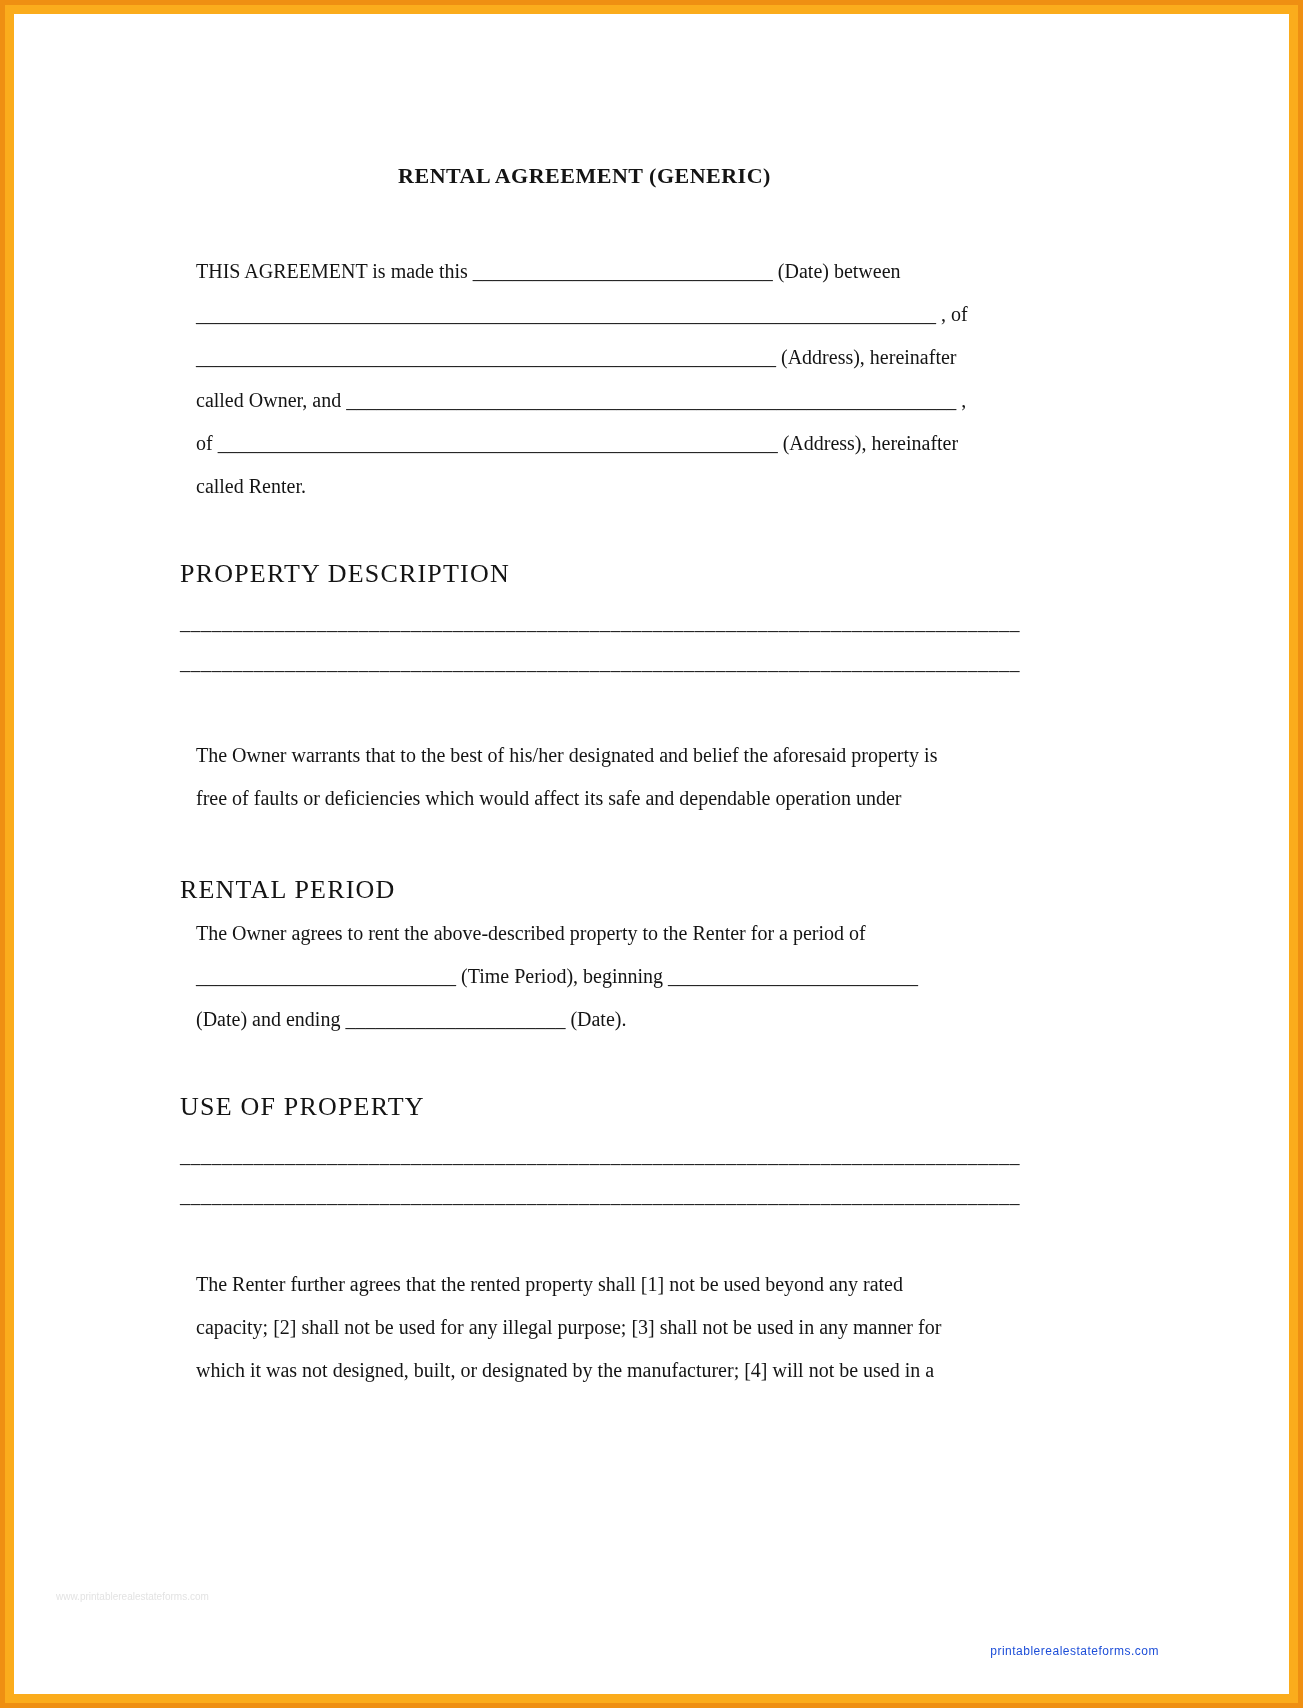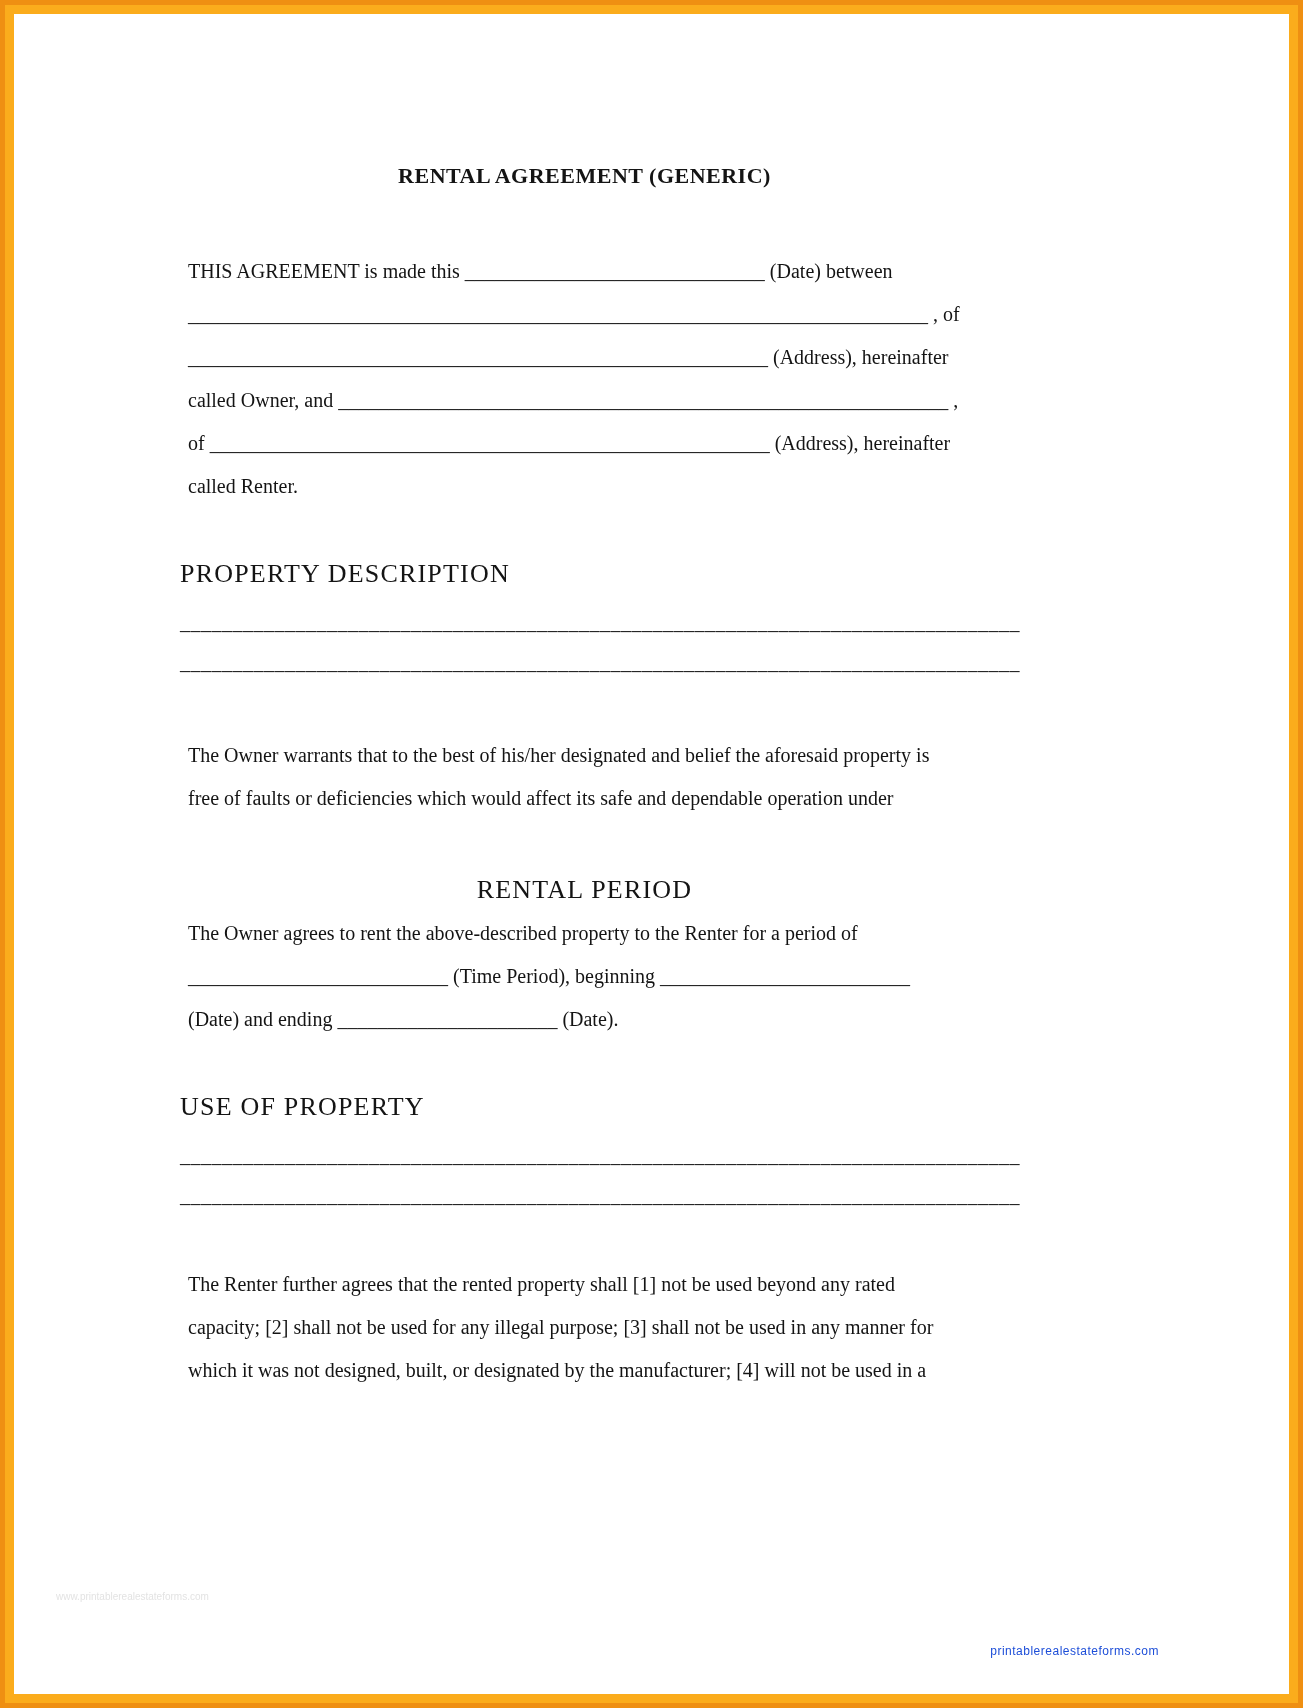--- a/index.html
+++ b/index.html
@@ -28,36 +28,36 @@
     overflow: hidden;
   }
   .title {
     font-size: 22px;
     font-weight: bold;
     text-align: center;
     letter-spacing: 0.5px;
     margin: 12px;
     line-height: 28px;
   }
-  .para { margin: 8px; }
+  .para { margin: 16px; }
   .intro { margin-top: 60px; }
   .line {
     font-size: 20px;
     line-height: 43px;
     white-space: nowrap;
   }
   .section-heading {
     font-size: 26px;
     font-weight: normal;
     letter-spacing: 1.2px;
     margin: 0;
     line-height: 28px;
   }
   .heading-property { margin-top: 52px; }
-  .heading-rental   { margin-top: 56px; text-align: center; }
+  .heading-rental   { margin-top: 56px; }
   .heading-use      { margin-top: 52px; }
   .blank-group { margin-top: 14px; }
   .blank-line {
     font-size: 20px;
     line-height: 40px;
     letter-spacing: 0.5px;
     white-space: nowrap;
   }
   .warranty     { margin-top: 52px; }
   .rental-lines { margin-top: 8px; }

